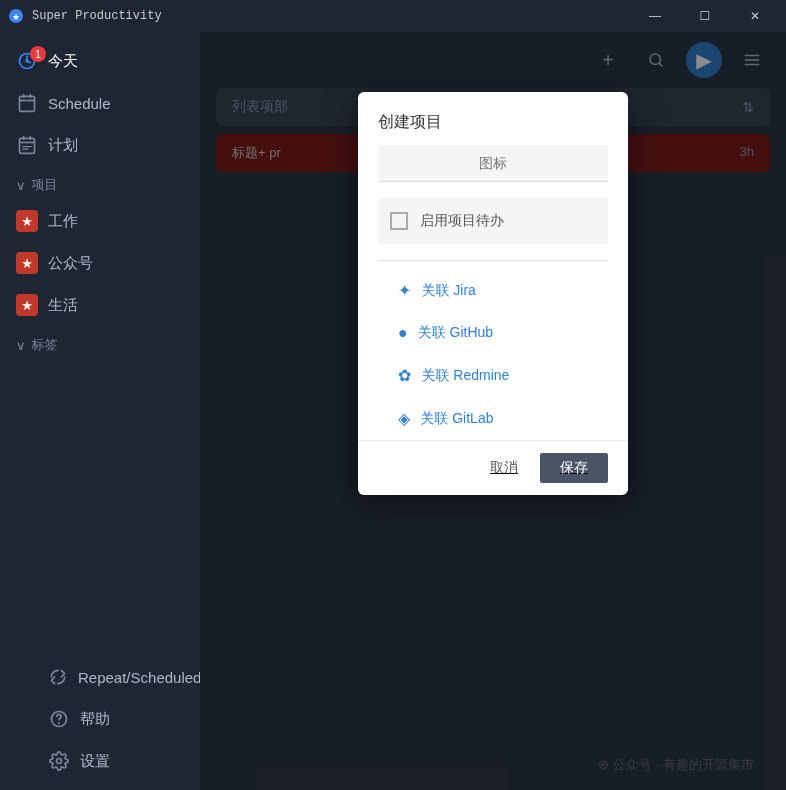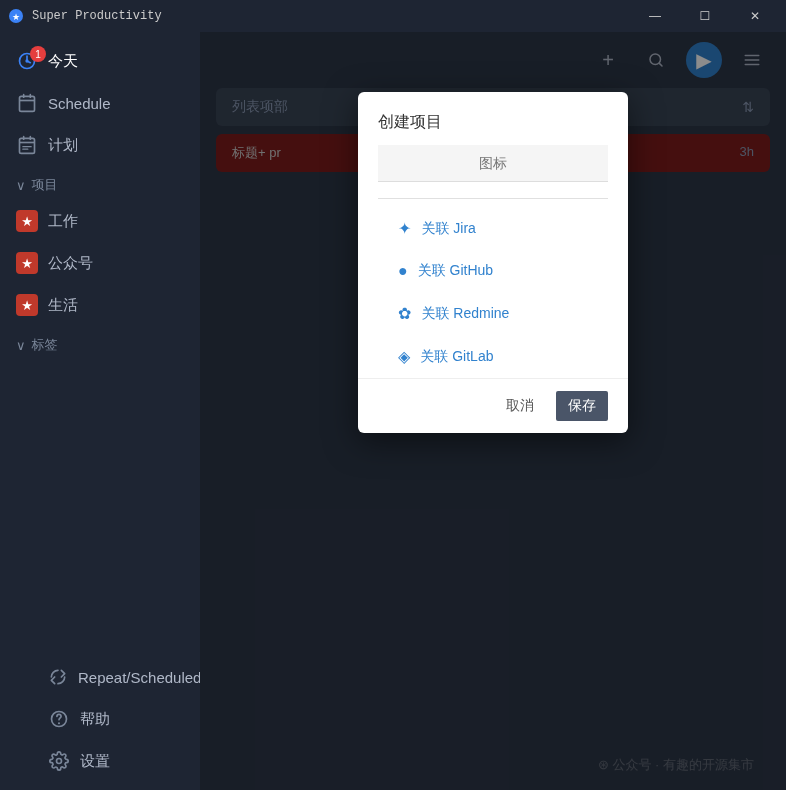--- a/index.html
+++ b/index.html
@@ -327,36 +327,37 @@
     .link-icon {
       font-size: 16px;
       color: #3182ce;
     }
     .dialog-footer {
       padding: 12px 20px;
       display: flex;
       justify-content: flex-end;
       gap: 10px;
       border-top: 1px solid #eee;
+      text-decoration: underline;
     }
     .btn-cancel {
       background: none;
       border: none;
       color: #555;
       font-size: 14px;
       cursor: pointer;
       padding: 6px 12px;
     }
     .btn-save {
       background: #4a5568;
       color: white;
       border: none;
       font-size: 14px;
       cursor: pointer;
-      padding: 6px 12px;
+      padding: 6px 20px;
       border-radius: 2px;
     }
   </style>
 </head>
 <body>
 
 <div class="titlebar">
   <div class="titlebar-left">
     <svg class="titlebar-icon" viewBox="0 0 16 16">
       <circle cx="8" cy="8" r="7" fill="#3b82f6"></circle>
@@ -514,20 +515,26 @@
           </div>
 
           <div class="dialog-content">
 
 
 
             <div class="form-group">
               <input class="icon-input" type="text" placeholder="图标" style="">
             </div>
 
+            <div class="form-group">
+              <div class="checkbox-row">
+                <div class="checkbox-box"></div>
+                <span class="checkbox-label">启用项目待办</span>
+              </div>
+            </div>
 
             <div class="divider"></div>
 
             <button class="link-btn">
               <span class="link-icon">✦</span>
               <span>关联 Jira</span>
             </button>
 
             <button class="link-btn">
               <span class="link-icon">●</span>

